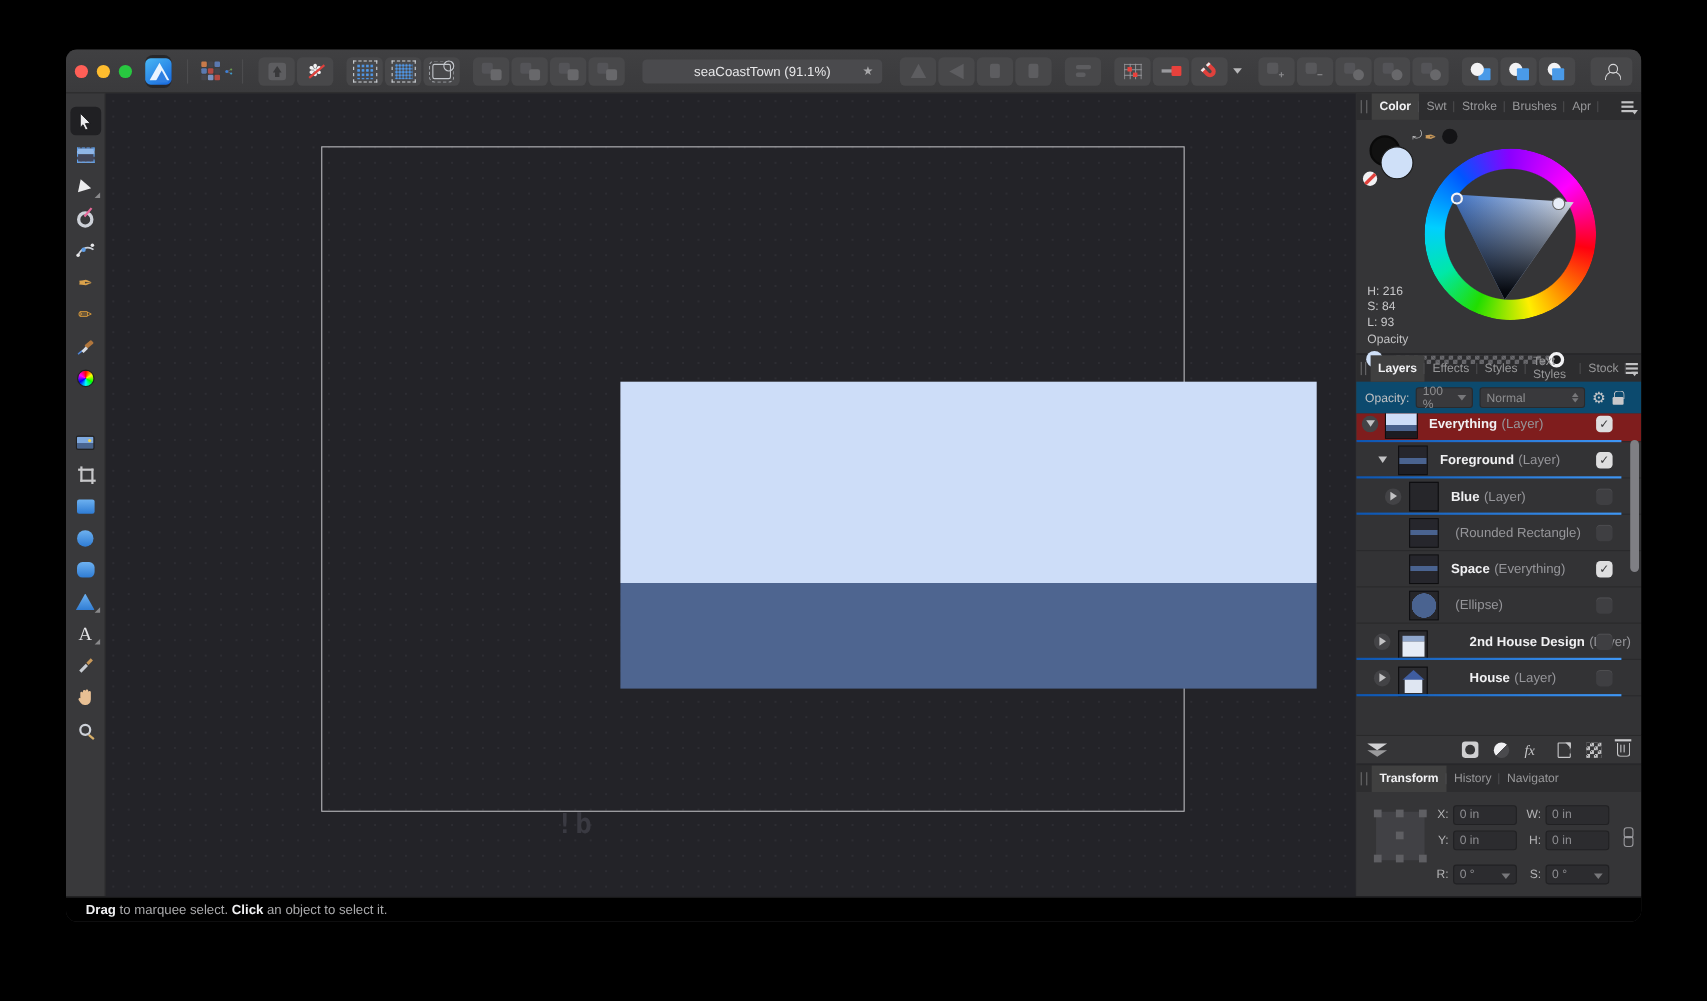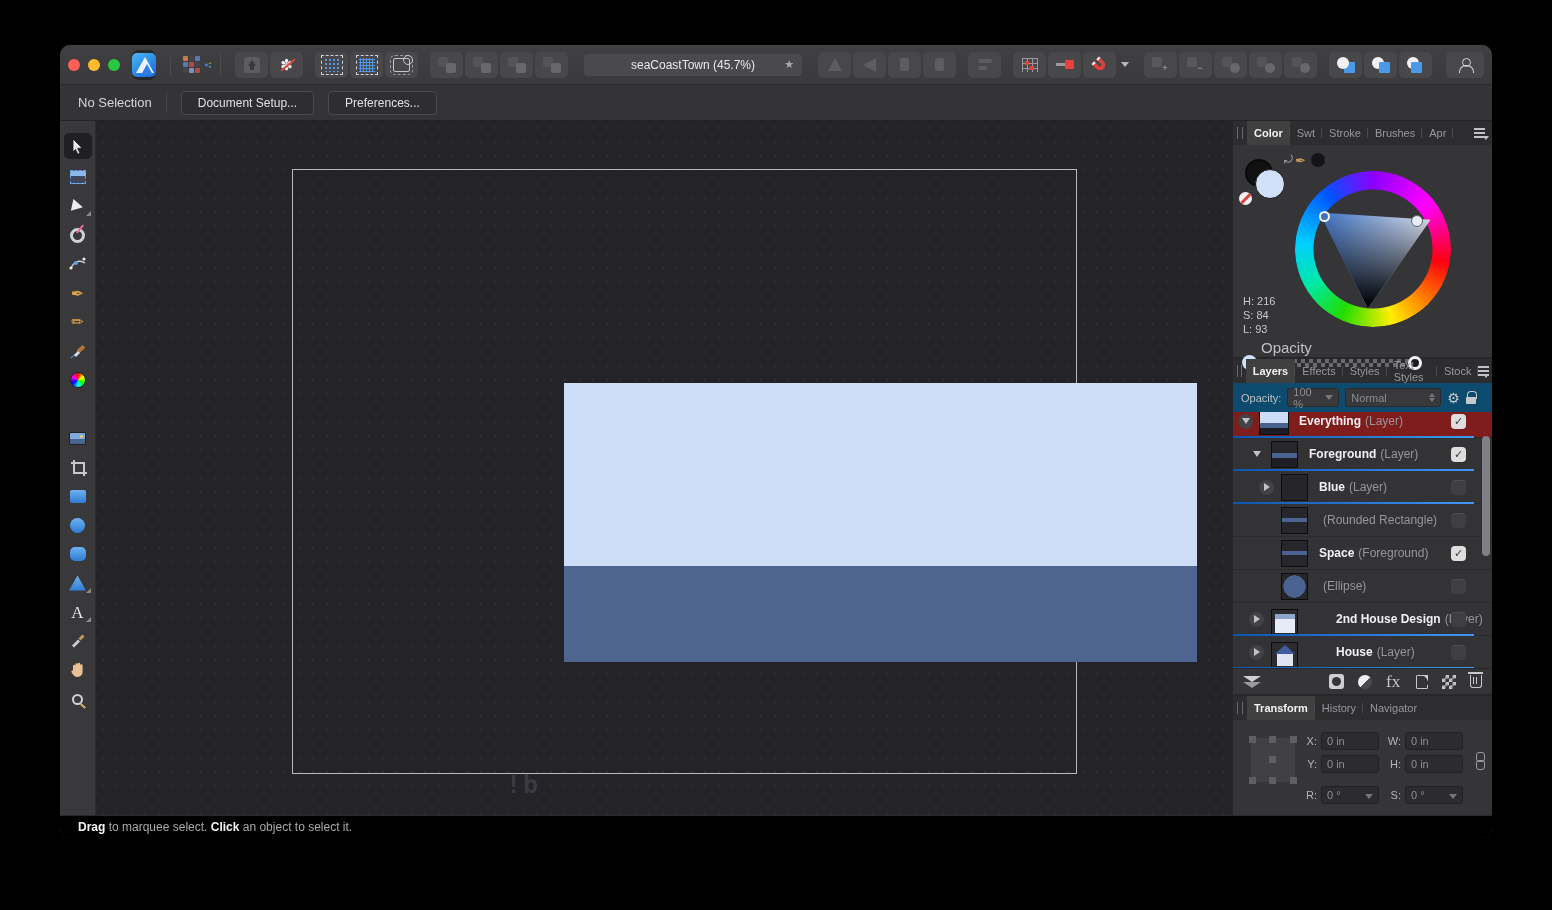--- a/index.html
+++ b/index.html
@@ -172,21 +172,21 @@
     background:conic-gradient(from 0deg,#8b00ff,#ff00ff 50deg,#ff0010 100deg,#ff8000 135deg,#ffee00 165deg,#22dd00 205deg,#00e8a8 240deg,#00cfff 275deg,#0055ff 320deg,#8b00ff 360deg);
     -webkit-mask:radial-gradient(circle,transparent 59px,#000 60px); mask:radial-gradient(circle,transparent 59px,#000 60px); }
   .wheel .tri { position:absolute; left:14px; top:20px; width:128px; height:120px;
     background:linear-gradient(to bottom,rgba(0,0,0,0) 15%,rgba(5,8,14,1) 92%),linear-gradient(100deg,#3a72cc 8%,#f4f8ff 88%);
     clip-path:polygon(8% 18%, 95% 24%, 46% 98%); }
   .wheel .hue-sel { position:absolute; left:24px; top:40px; width:11px; height:11px; border-radius:50%;
     border:2px solid #f2f2f4; }
   .wheel .tri-sel { position:absolute; left:116px; top:44px; width:12px; height:12px; border-radius:50%;
     background:#e8eef8; border:1px solid #666; }
   .hsl { position:absolute; left:10px; top:150px; font-size:11px; color:#c8c8ca; line-height:1.25; }
-  .opacity-label { position:absolute; left:28px; top:194px; font-size:15px; color:#c0c0c2; }
+  .opacity-label { position:absolute; left:10px; top:194px; font-size:11px; color:#c0c0c2; }
   .op-swatch { position:absolute; left:9px; top:210px; width:15px; height:15px; border-radius:50%; background:#cfe0f8; }
   .op-track { position:absolute; left:32px; top:214px; width:150px; height:8px; border-radius:4px; background:#2c2c2e;
     background-image:linear-gradient(45deg,#6a6a6e 25%,transparent 25%,transparent 75%,#6a6a6e 75%),
       linear-gradient(45deg,#6a6a6e 25%,transparent 25%,transparent 75%,#6a6a6e 75%);
     background-size:8px 8px; background-position:0 0,4px 4px; }
   .op-knob { position:absolute; right:-7px; top:-3px; width:14px; height:14px; border-radius:50%;
     background:#1c1c1e; border:3px solid #f2f2f4; }
   .op-value-wrap { position:absolute; left:196px; top:206px; width:56px; height:22px; }
 
   
@@ -239,21 +239,21 @@
   .layerfoot { height:26px; flex:0 0 26px; background:#353537; border-top:1px solid #28282a;
     display:flex; align-items:center; padding:0 10px; gap:14px; }
   .stack-ic { width:18px; height:12px; position:relative; }
   .stack-ic::before,.stack-ic::after{content:"";position:absolute;left:0;width:0;height:0;
     border-left:9px solid transparent;border-right:9px solid transparent;}
   .stack-ic::before{top:0;border-top:6px solid #d0d0d2;}
   .stack-ic::after{top:6px;border-top:6px solid #9a9a9c;}
   .mask-ic { width:15px; height:15px; background:#cfcfd1; border-radius:3px; position:relative; }
   .mask-ic::after{content:"";position:absolute;left:3px;top:3px;width:9px;height:9px;border-radius:50%;background:#353537;}
   .adj-ic { width:14px; height:14px; border-radius:50%; background:linear-gradient(135deg,#f0f0f2 50%,#4a4a4d 50%); }
-  .fx-ic { color:#c8c8ca; font-size:17px; font-family:"Liberation Serif",serif; }
+  .fx-ic { color:#c8c8ca; font-size:13px; font-style:italic; font-family:"Liberation Serif",serif; }
   .page-ic { width:12px; height:14px; border:1.5px solid #c8c8ca; border-radius:1px; position:relative; margin-left:auto;}
   .page-ic::after{content:"";position:absolute;right:-1px;top:-1px;border-left:5px solid transparent;border-bottom:5px solid #353537;border-top:5px solid #c8c8ca;width:0;height:0;}
   .checker-ic { width:14px; height:14px;
     background-image:linear-gradient(45deg,#c8c8ca 25%,transparent 25%,transparent 75%,#c8c8ca 75%),
     linear-gradient(45deg,#c8c8ca 25%,transparent 25%,transparent 75%,#c8c8ca 75%);
     background-size:7px 7px; background-position:0 0,3.5px 3.5px; }
   .trash-ic { width:12px; height:13px; border:1.5px solid #c8c8ca; border-top:none; border-radius:0 0 3px 3px; position:relative; }
   .trash-ic::before{content:"";position:absolute;left:-3px;top:-3px;width:15px;height:1.6px;background:#c8c8ca;}
   .trash-ic::after{content:"";position:absolute;left:2px;top:2px;width:1.4px;height:7px;background:#c8c8ca;box-shadow:3px 0 #c8c8ca;}
 
@@ -357,21 +357,21 @@
         </span>
       <span class="tb-btn">
           <span class="overlap">
             <i></i>
             <i></i>
           </span>
         </span>
     </div>
 
     <div class="doc-select">
-      <span>seaCoastTown (45.7%)</span>
+      <span>seaCoastTown (91.1%)</span>
       <span class="star">★</span>
     </div>
 
     <div class="tb-group">
       <span class="tb-btn">
           <span class="tri-up"></span>
         </span>
       <span class="tb-btn">
           <span class="tri-left"></span>
         </span>
@@ -463,26 +463,20 @@
             <span class="s" style="right:3px;bottom:0"></span>
           </span>
         </span>
     </div>
 
     <span class="tb-btn" style="width:38px;margin-left:8px">
         <span class="person-ic"></span>
       </span>
   </div>
 
-  <div class="contextbar">
-    <span class="ctx-status">No Selection</span>
-    <span class="ctx-sep"></span>
-    <button class="ctx-btn">Document Setup...</button>
-    <button class="ctx-btn">Preferences...</button>
-  </div>
 
   <div class="main">
 
     <div class="tools">
       <span class="tool sel">
         <svg width="15" height="17" viewBox="0 0 15 17">
           <path d="M3 1 L12 10 L7.6 10.4 L10 15.2 L7.8 16.2 L5.5 11.4 L3 13.8 Z" fill="#ececee" stroke="#1a1a1c" stroke-width="0.8"></path>
         </svg>
       </span>
       <span class="tool">
@@ -670,21 +664,21 @@
           </div>
 
           <div class="lrow">
             <span class="lthumb t-bar" style="left:48px"></span>
             <span class="lname" style="margin-left:86px"><span></span><span class="ltype">(Rounded Rectangle)</span></span>
             <span class="lcheck"></span>
           </div>
 
           <div class="lrow">
             <span class="lthumb t-bar" style="left:48px"></span>
-            <span class="lname" style="margin-left:86px"><span>Space</span><span class="ltype">(Foreground)</span></span>
+            <span class="lname" style="margin-left:86px"><span>Space</span><span class="ltype">(Everything)</span></span>
             <span class="lcheck on">
                 <span>✓</span>
               </span>
           </div>
 
           <div class="lrow">
             <span class="lthumb t-ellipse" style="left:48px"></span>
             <span class="lname" style="margin-left:86px"><span></span><span class="ltype">(Ellipse)</span></span>
             <span class="lcheck"></span>
           </div>

